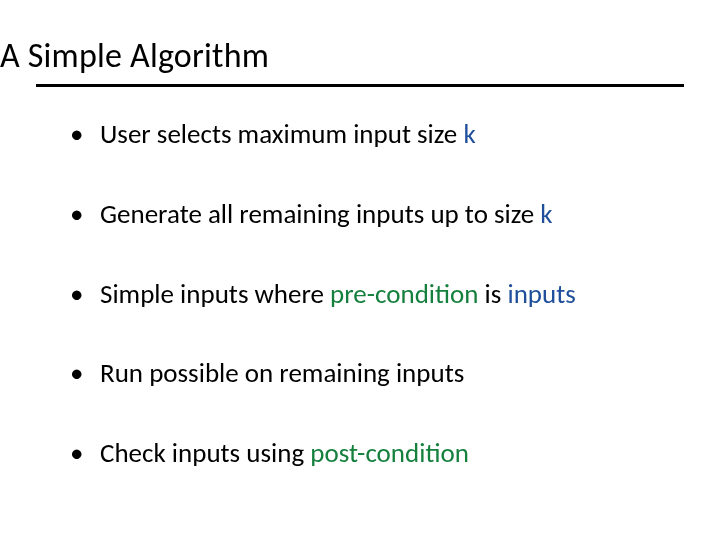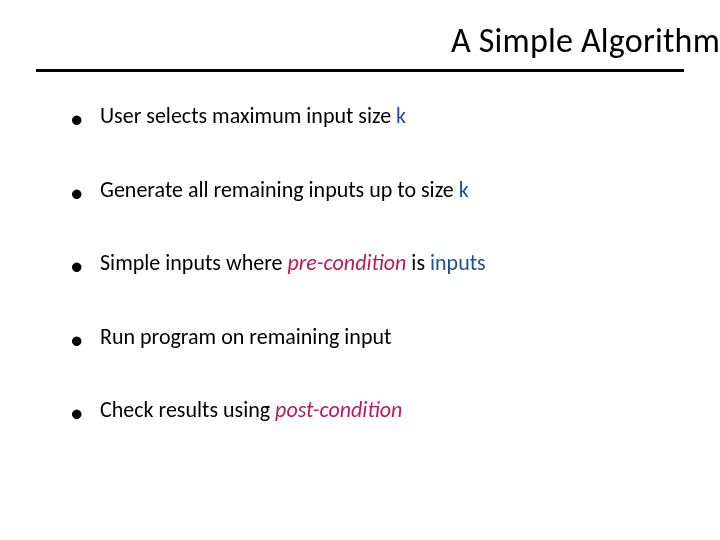--- a/index.html
+++ b/index.html
@@ -11,75 +11,76 @@
     font-family: Calibri, "Segoe UI", Arial, sans-serif;
     color: #000000;
   }
   .slide {
     width: 720px;
     height: 540px;
     position: relative;
     box-sizing: border-box;
   }
   .title {
-    text-align: right;
+    text-align: left;
     font-size: 34px;
     font-weight: 400;
     padding-top: 20px;
     padding-bottom: 8px;
     letter-spacing: 0.2px;
+    margin-top: 15px;
   }
   .rule {
     border: none;
     border-top: 3px solid #000000;
     margin: 0 36px 0 36px;
   }
   .body {
     padding: 30px 50px 0 70px;
   }
   ul.bullets {
     list-style: none;
     margin: 0;
     padding: 0;
   }
   ul.bullets > li {
     position: relative;
-    font-size: 22px;
+    font-size: 27px;
     line-height: 1.25;
     margin-bottom: 46px;
     padding-left: 30px;
   }
   ul.bullets > li::before {
     content: "•";
     position: absolute;
     left: 0;
     top: 0;
     font-size: 27px;
   }
   .accent-blue { color: #1f4e9b; }
-  .accent-orange { color: #be185d; font-style: italic; }
+  .accent-orange { color: #15803d; }
 </style>
 </head>
 <body>
 
 <div class="slide">
   <div class="title">A Simple Algorithm</div>
   <hr class="rule">
   <div class="body">
     <ul class="bullets">
       <li>
         <span>User selects maximum input size </span><span class="accent-blue">k</span><span></span>
       </li>
       <li>
         <span>Generate all remaining inputs up to size </span><span class="accent-blue">k</span><span></span>
       </li>
       <li>
         <span>Simple inputs where </span><span class="accent-orange">pre-condition</span><span> is </span><span class="accent-blue">inputs</span>
       </li>
       <li>
-        <span>Run program on remaining input</span><span></span><span></span>
+        <span>Run possible on remaining inputs</span><span></span><span></span>
       </li>
       <li>
-        <span>Check results using </span><span class="accent-orange">post-condition</span><span></span>
+        <span>Check inputs using </span><span class="accent-orange">post-condition</span><span></span>
       </li>
     </ul>
   </div>
 </div>
 
 </body></html>

